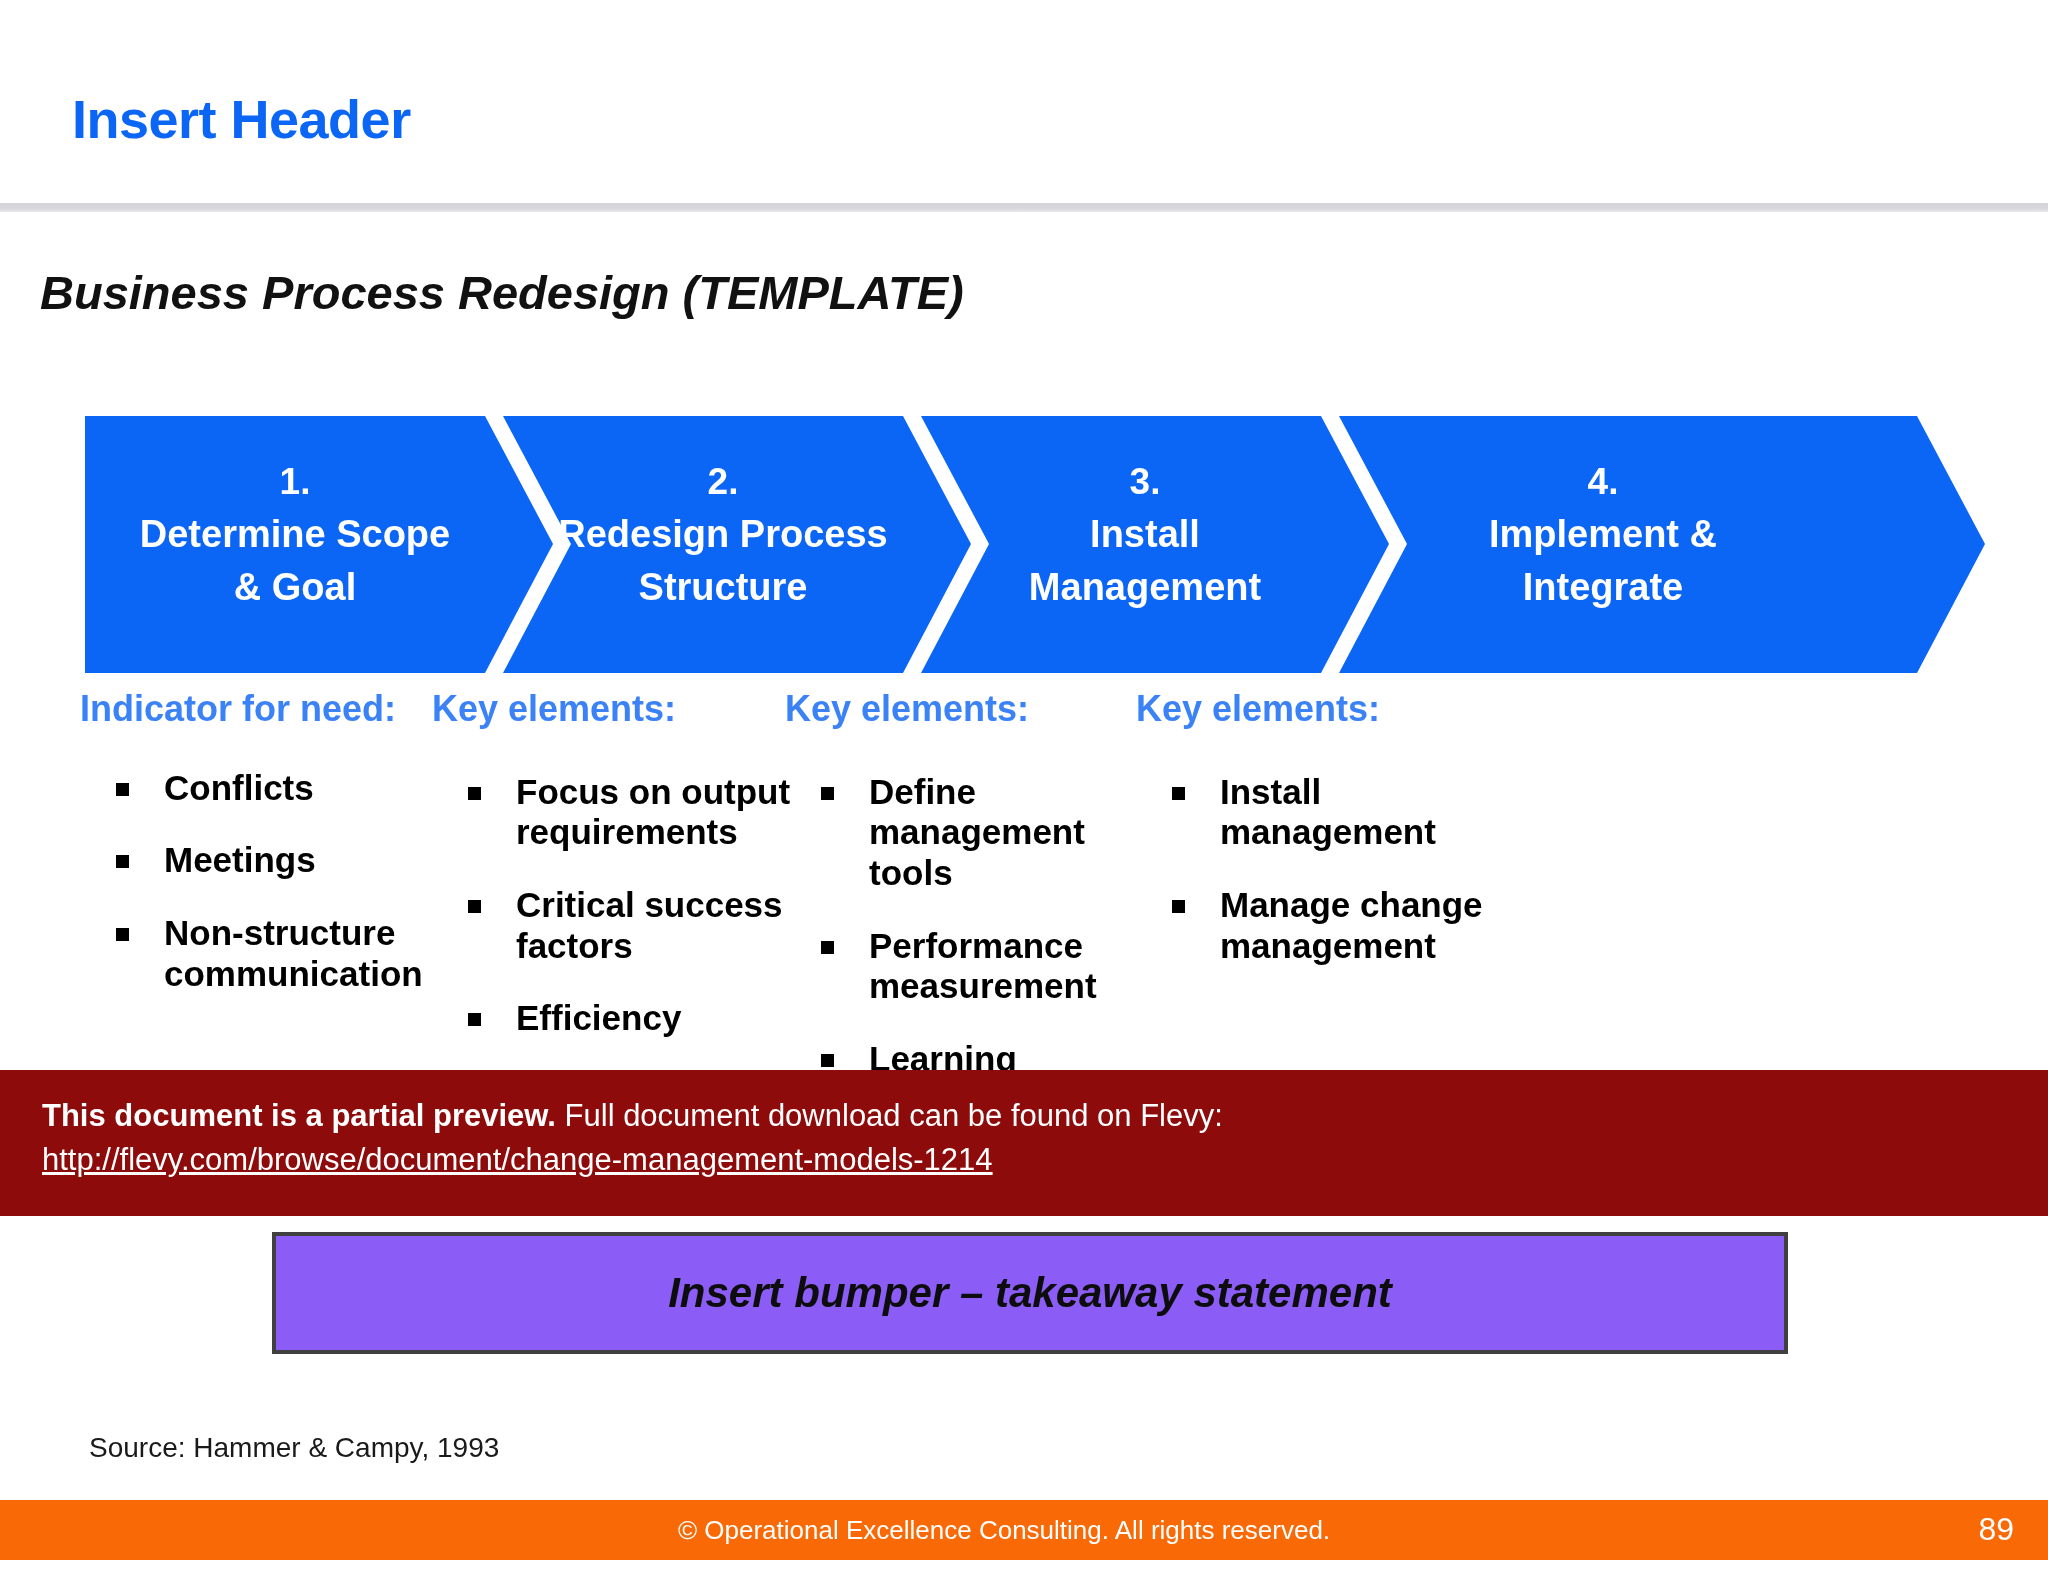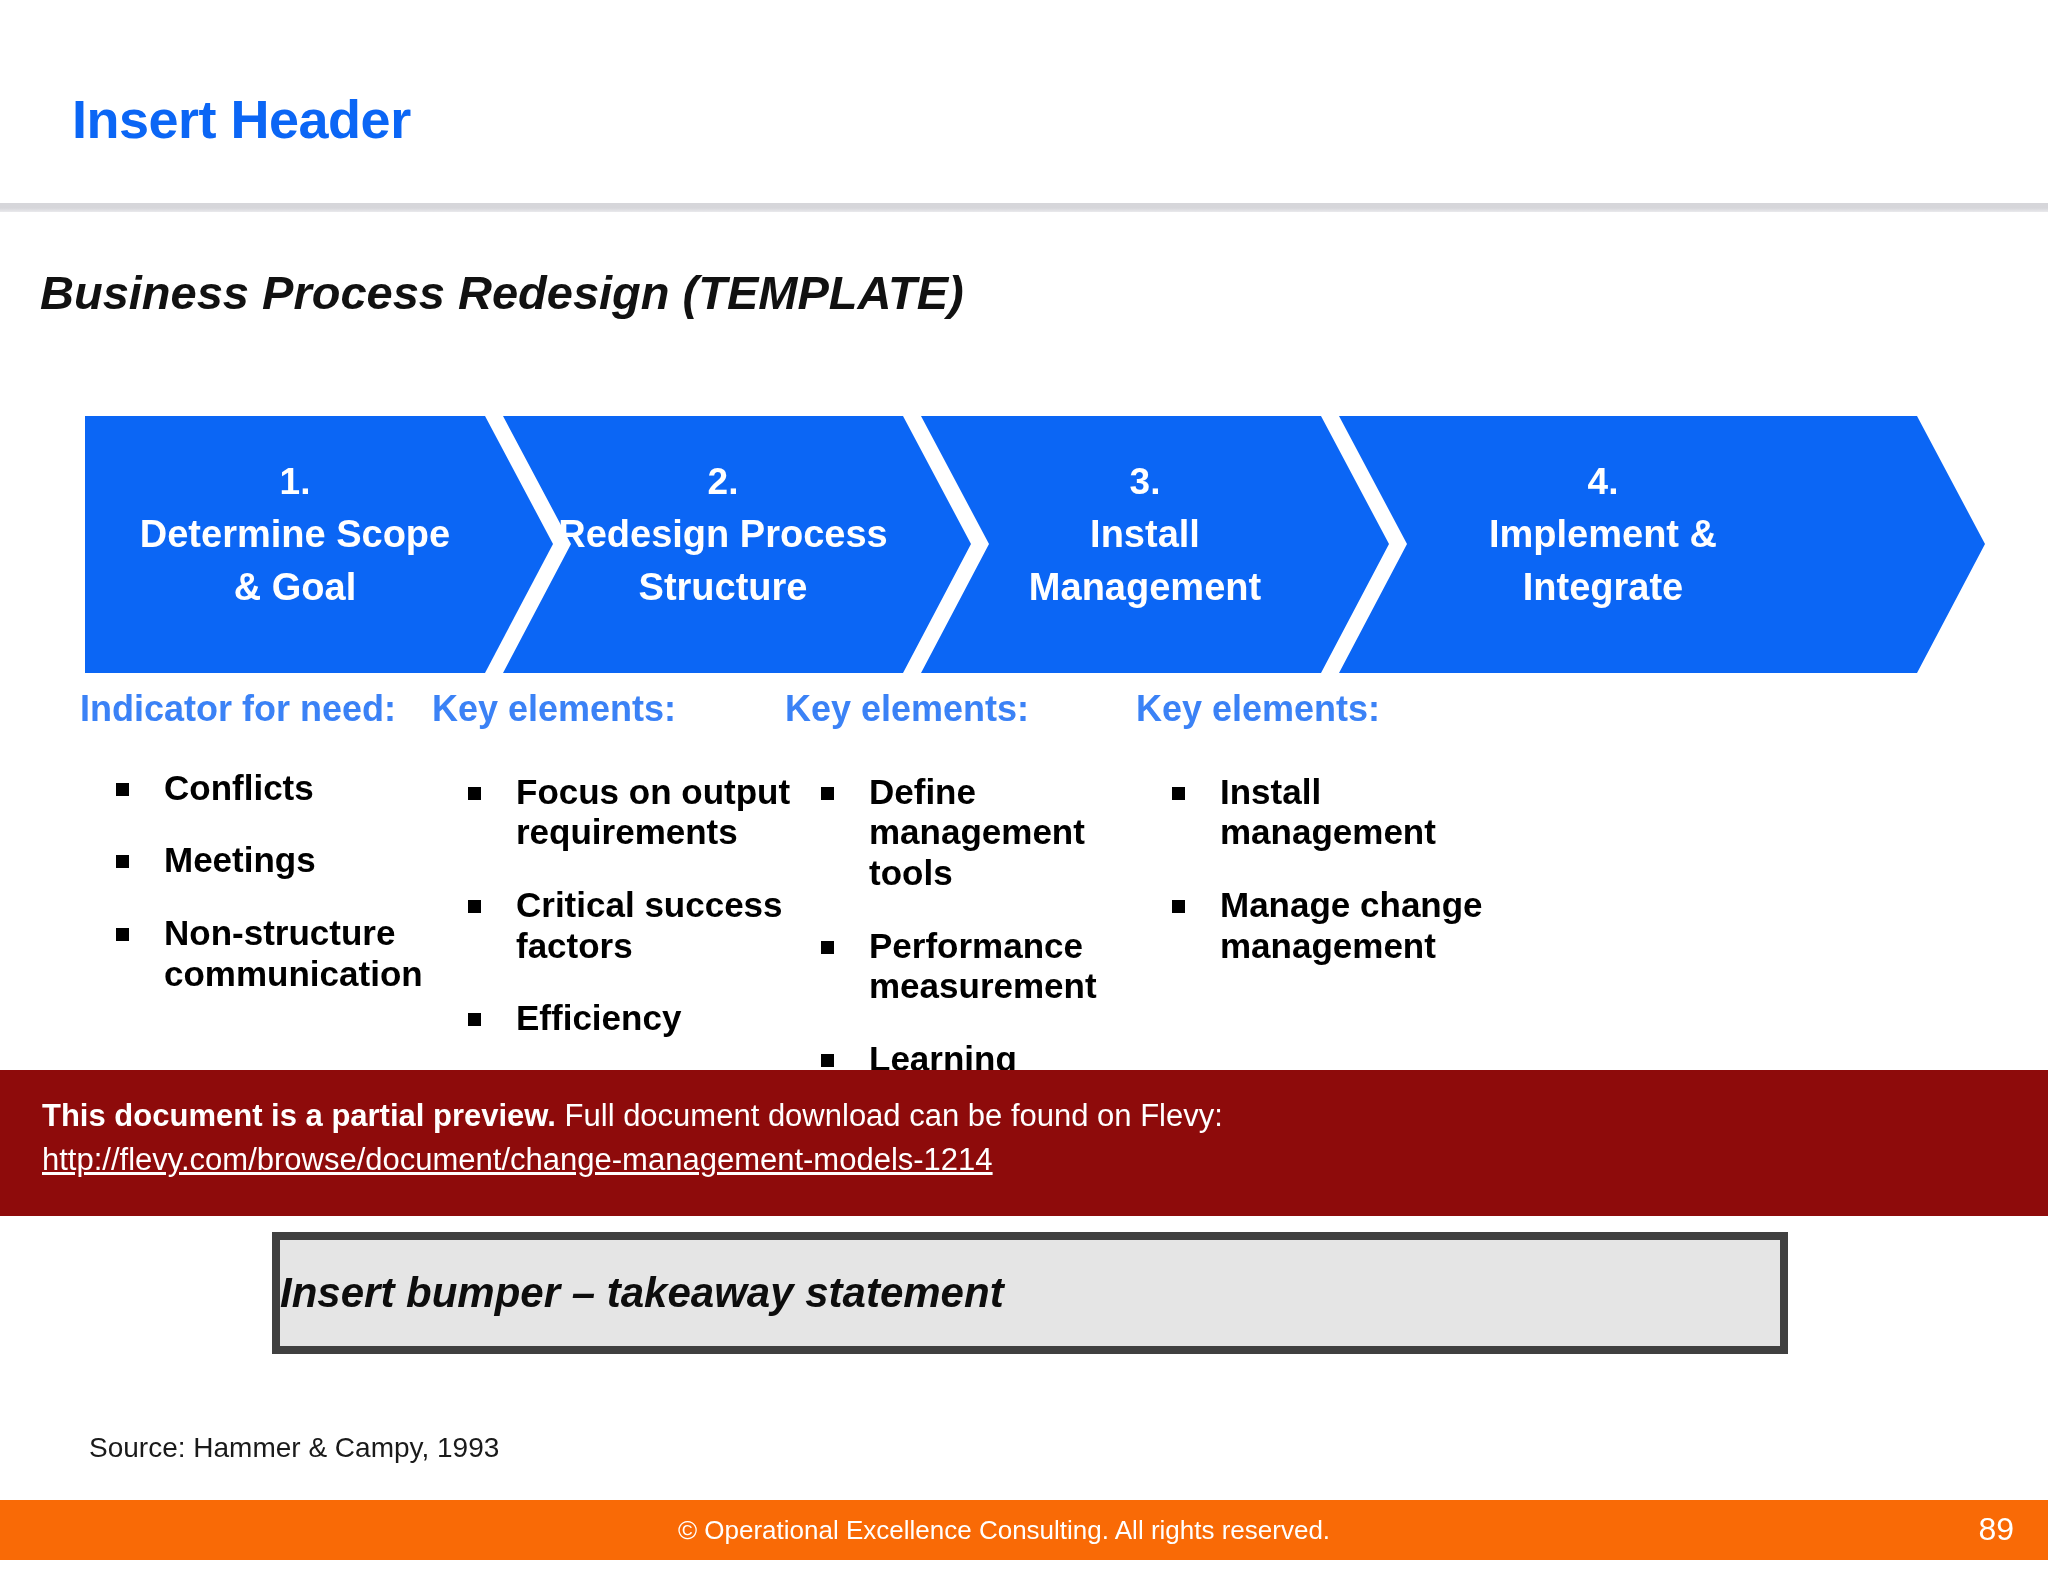--- a/index.html
+++ b/index.html
@@ -157,26 +157,26 @@
     white-space: nowrap;
   }
 
   
   #bumper-box {
     position: absolute;
     left: 272px;
     top: 1232px;
     width: 1516px;
     height: 122px;
-    background: #e5e5e5;
-    border: 8px solid #404040;
+    background: #8b5cf6;
+    border: 4px solid #404040;
     box-sizing: border-box;
     display: flex;
     align-items: center;
-    justify-content: flex-start;
+    justify-content: center;
   }
   #bumper-text {
     font-size: 42px;
     font-weight: bold;
     font-style: italic;
     color: #0d0d0d;
     white-space: nowrap;
   }
 
   

